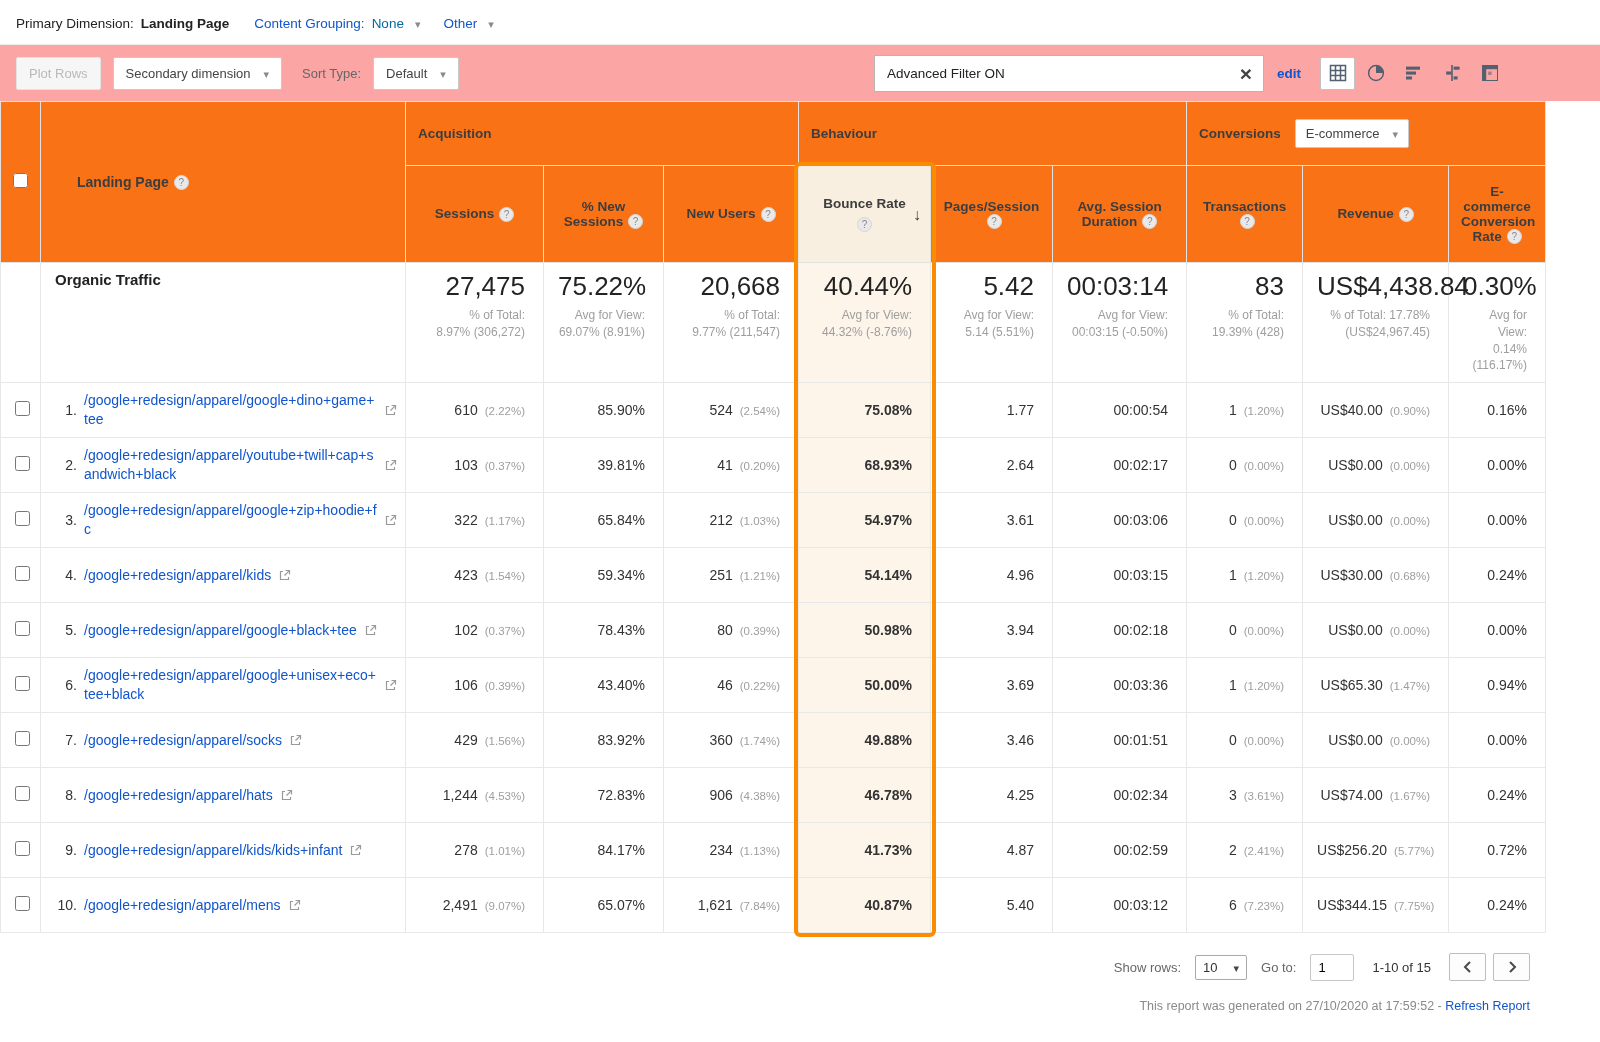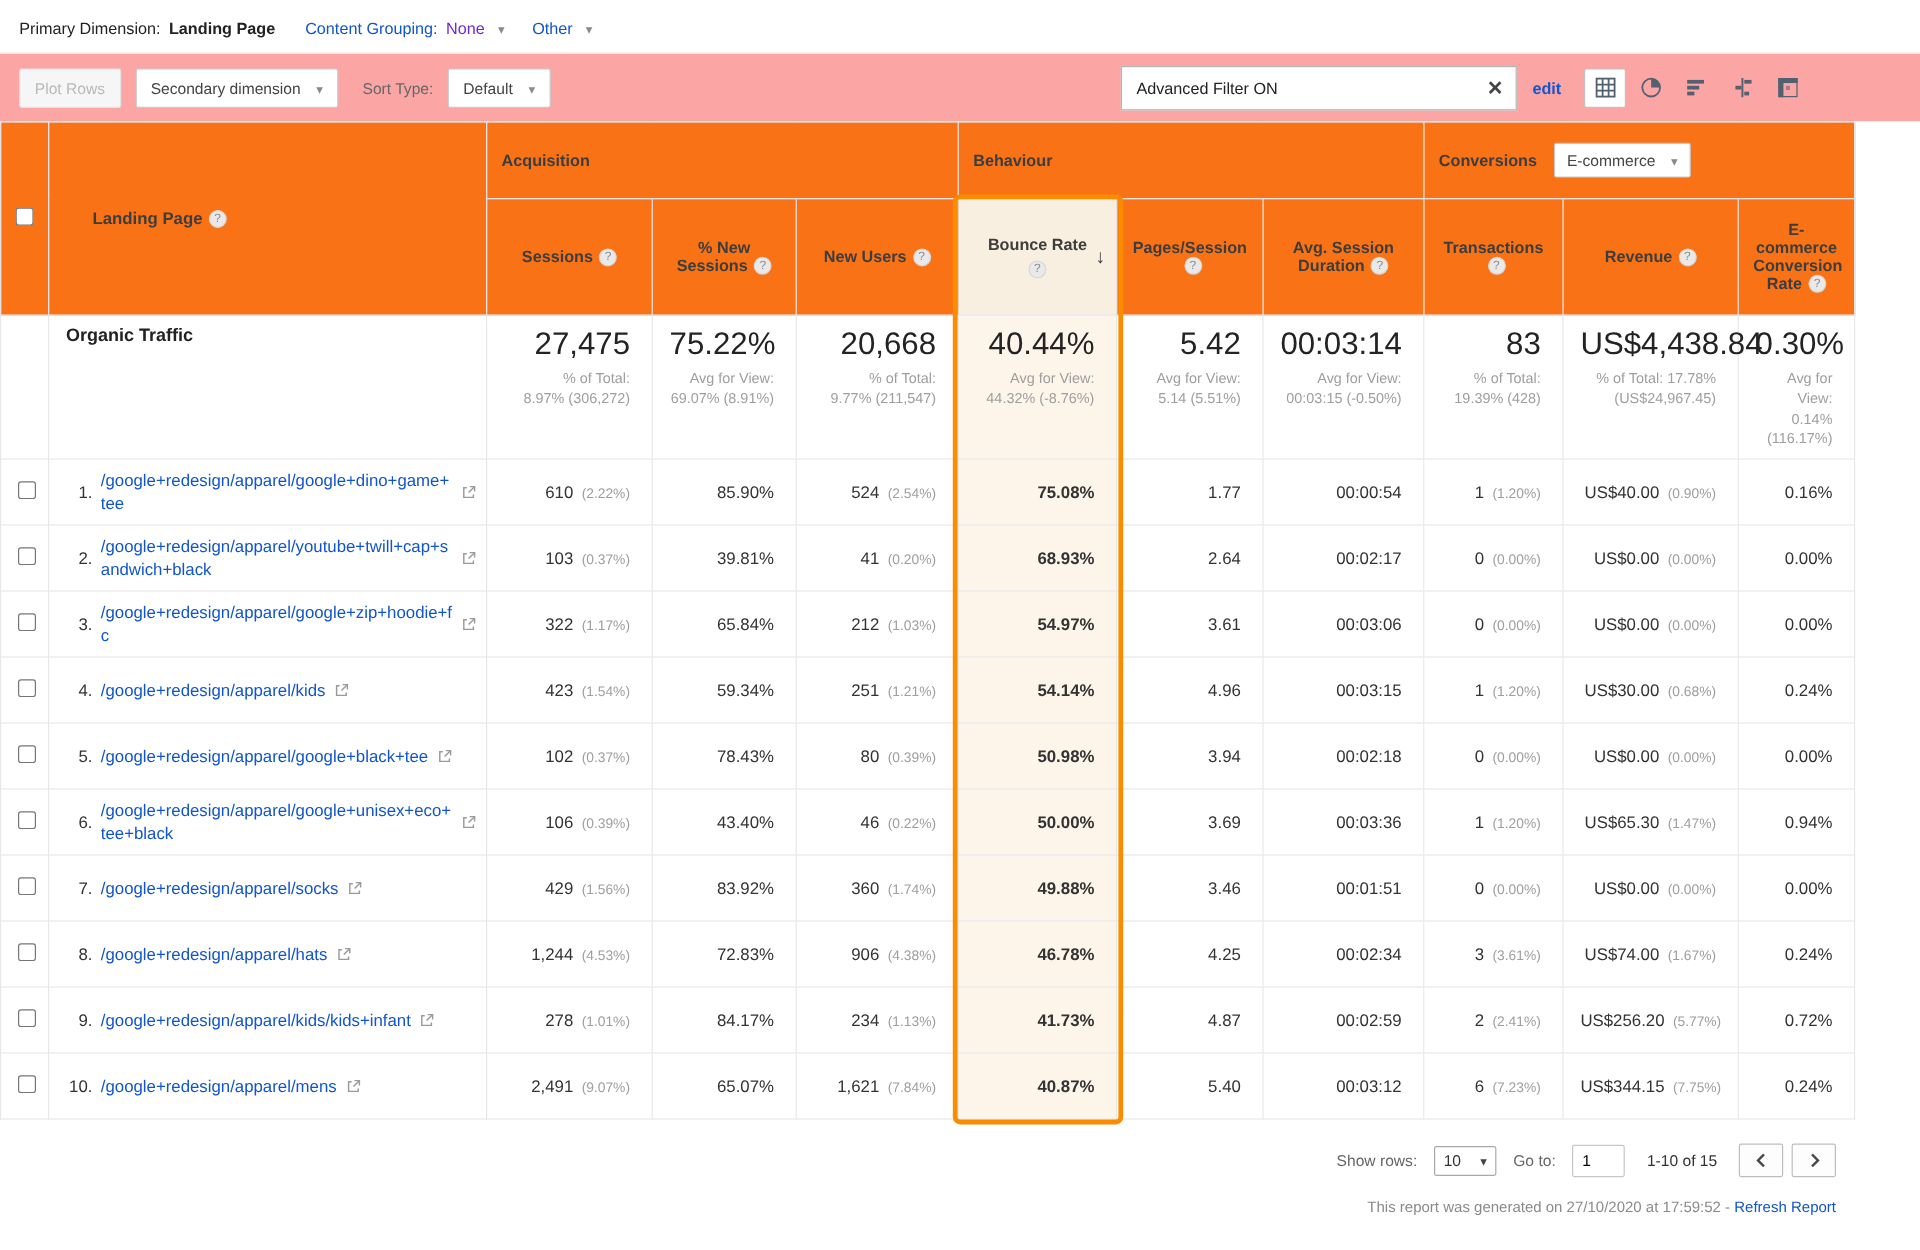--- a/index.html
+++ b/index.html
@@ -9,41 +9,41 @@
     font-family: "Liberation Sans", sans-serif;
     color: #333; font-size: 14px;
   }
   a { text-decoration: none; }
 
   
   .dim-bar { display: flex; align-items: center; padding: 16px 16px 13px 16px; font-size: 13.5px; gap: 7px; }
   .dim-label { color: #222; }
   .dim-value { font-weight: 700; color: #222; margin-right: 18px; }
   .blue { color: var(--link, #1155cc); }
-  .dim-plain { color: #6d28d9; }
+  .dim-plain { color: #0369a1; }
   .caret { display: inline-block; margin-left: 4px; }
   .caret::after { content: "▾"; font-size: 11px; color: #8a8a8a; }
 
   
   .toolbar {
     display: flex; align-items: center; gap: 12px;
     background: #fca5a5; border-top: 1px solid #ececec;
     padding: 11px 16px; height: 57px;
   }
   .btn {
     display: inline-flex; align-items: center; gap: 9px;
     background: #fff; border: 1px solid #c9c9c9; border-radius: 2px;
     padding: 8px 12px; font-size: 13px; color: #444; cursor: pointer;
     font-family: inherit;
   }
   .btn.disabled { color: #b9b9b9; background: #f6f6f6; border-color: #e3e3e3; }
   .sort-type-label { color: #666; font-size: 13px; margin-left: 8px; }
   .tb-right { margin-left: auto; display: flex; align-items: center; gap: 13px; margin-right: 77px; }
   .filter-box {
-    display: flex; align-items: center; width: 330px; height: 37px;
+    display: flex; align-items: center; width: 390px; height: 37px;
     background: #fff; border: 1px solid #b5b5b5;
   }
   .filter-text { flex: 1; padding: 0 12px; font-size: 13.5px; color: #222; }
   .x-btn { width: 34px; height: 100%; display: flex; align-items: center; justify-content: center; cursor: pointer; }
   .x-btn::before { content: "×"; font-size: 21px; color: #444; font-weight: 700; line-height: 1; }
   .edit-link { font-size: 13.5px; font-weight: 700; cursor: pointer; }
   .views { display: flex; align-items: center; gap: 3px; margin-left: 6px; }
   .view-btn {
     width: 35px; height: 33px; display: flex; align-items: center; justify-content: center;
     border: 1px solid transparent; border-radius: 2px; cursor: pointer; background: transparent;

